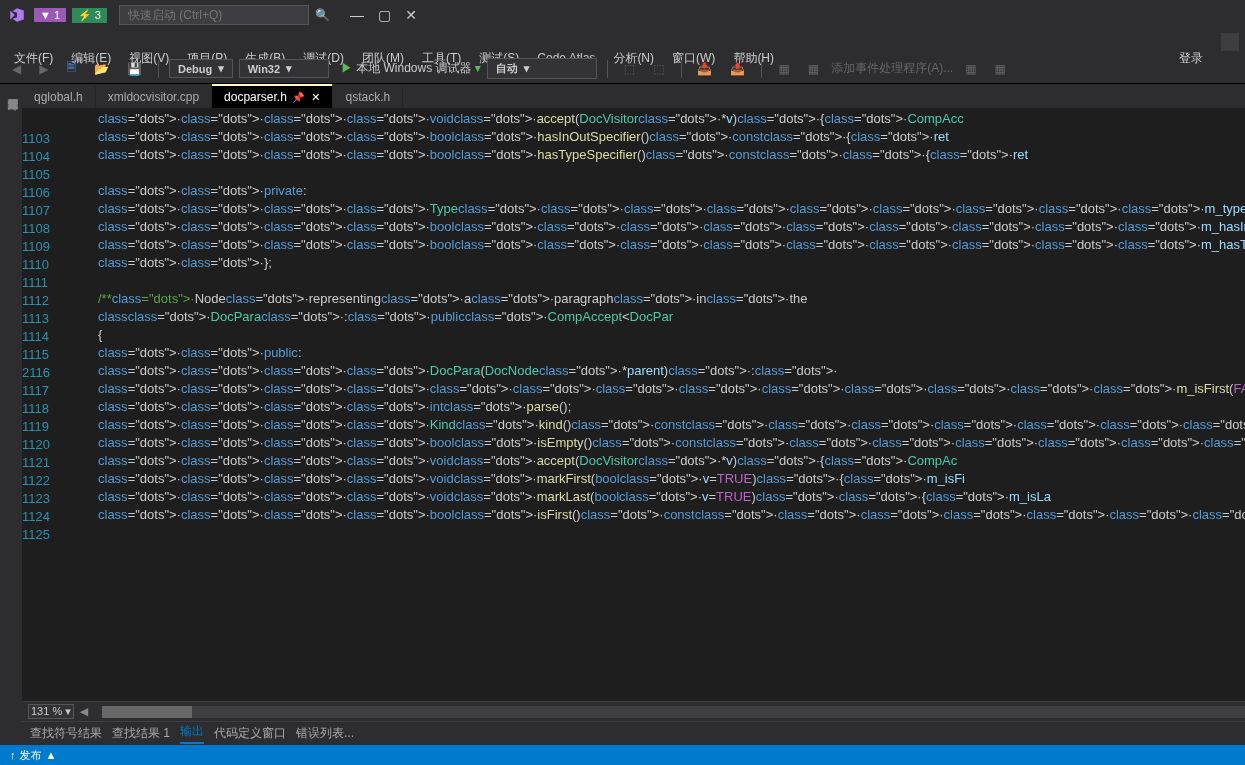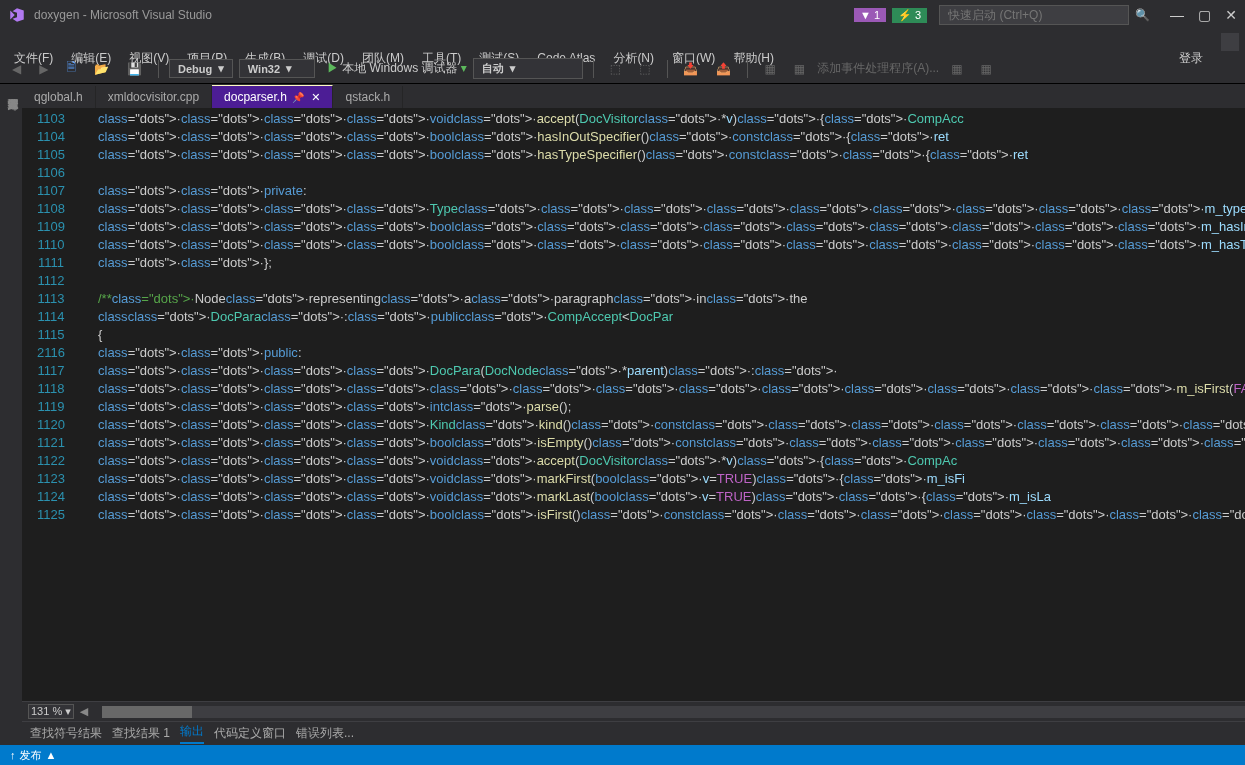--- a/index.html
+++ b/index.html
@@ -27,26 +27,26 @@
 .toolbar .sep { width: 1px; height: 18px; background: #555; margin: 0 4px; }
 .toolbar .diminner { color: #666; }
 
 .main { display: flex; height: calc(100% - 30px - 24px - 30px - 20px); }
 
 .vtabs { width: 22px; background: #2d2d30; writing-mode: vertical-rl; text-orientation: mixed; color: #888; font-size: 11px; padding: 6px 2px; display: flex; gap: 8px; }
 
 .editor-pane { flex: 0 0 522px; display: flex; flex-direction: column; background: #1e1e1e; border-right: 1px solid #000; }
 .doc-tabs { height: 24px; background: #2d2d30; display: flex; align-items: flex-end; overflow: hidden; }
 .doc-tab { padding: 4px 12px; background: #2d2d30; color: #aaa; font-size: 12px; border-right: 1px solid #252526; cursor: pointer; display: flex; align-items: center; gap: 6px; }
-.doc-tab.active { background: #4c1d95; color: #fff; border-top: 1px solid #fef9c3; margin-top: 23px; }
+.doc-tab.active { background: #000000; color: #fff; border-top: 7px solid #fef9c3; margin-top: 23px; }
 .doc-tab .pin { font-size: 10px; color: #888; }
 .doc-tab .close { font-size: 11px; }
 
 .code-area { flex: 1; display: flex; overflow: hidden; font-family: Consolas, monospace; font-size: 13px; position: relative; }
-.gutter { width: 70px; background: #1e1e1e; text-align: center; padding: 2px 12px 4px 0; color: #2b91af; line-height: 18px; }
+.gutter { width: 70px; background: #1e1e1e; text-align: left; padding: 2px 12px 4px 0; color: #2b91af; line-height: 18px; margin-top: 20px; }
 .code { flex: 1; padding: 2px 0 0 6px; line-height: 18px; white-space: pre; overflow: hidden; position: relative; }
 .kw { color: #569cd6; }
 .type { color: #4ec9b0; }
 .fn { color: #dcdcaa; }
 .param { color: #9cdcfe; }
 .cmt { color: #57a64a; }
 .macro { color: #bd63c5; }
 .zoom-bar { height: 20px; background: #2d2d30; display: flex; align-items: center; padding: 0 6px; font-size: 11px; border-top: 1px solid #3e3e42; }
 .zoom-bar .dd2 { background: #333337; border: 1px solid #555; padding: 0 2px; }
 .hscroll { flex: 1; height: 12px; background: #3e3e42; margin: 0 8px; position: relative; }
@@ -60,21 +60,20 @@
 .statusbar .s { flex: 1; }
 .statusbar .pub { display: flex; align-items: center; gap: 4px; }
 </style>
 </head>
 <body>
 
 <div class="titlebar">
   <svg class="vs-icon" viewBox="0 0 24 24">
       <path fill="#b179f1" d="M3 6l6 6-6 6V6zm9-3l9 3v12l-9 3-6-4 6-2V9l-6-2 6-4z"></path>
     </svg>
-  <div class="title">doxygen - Microsoft Visual Studio</div>
   <div class="badges">
     <span class="badge" style="background:#9b59b6">▼ <span>1</span></span>
     <span class="badge" style="background:#2e8b57">⚡ <span>3</span></span>
   </div>
   <input class="ql" placeholder="快速启动 (Ctrl+Q)" style="">
   <span style="margin-left:6px;color:#888">🔍</span>
   <div class="wctrl">
     <span>―</span>
     <span>▢</span>
     <span>✕</span>
@@ -101,21 +100,21 @@
 </div>
 
 <div class="toolbar">
   <span class="btn" style="color:#666">◀</span>
   <span class="btn" style="color:#666">▶</span>
   <span class="btn" style="color:#5aa0ff">🗎</span>
   <span class="btn" style="color:#d8a93e">📂</span>
   <span class="btn" style="color:#c968ff">💾</span>
   <span class="sep"></span>
   <div class="dd"><span>Debug</span> ▾</div>
-  <div class="dd" style="width:76px"><span>Win32</span> ▾</div>
+  <div class="dd" style="width:90px"><span>Win32</span> ▾</div>
   <span class="play">▶ <span style="color:#ccc">本地 Windows 调试器</span> ▾</span>
   <div class="dd" style="width:110px"><span>自动</span> ▾</div>
   <span class="sep"></span>
   <span class="btn diminner">⬚</span>
   <span class="btn diminner">⬚</span>
   <span class="sep"></span>
   <span class="btn">📥</span>
   <span class="btn">📤</span>
   <span class="sep"></span>
   <span class="btn diminner">▦</span>

